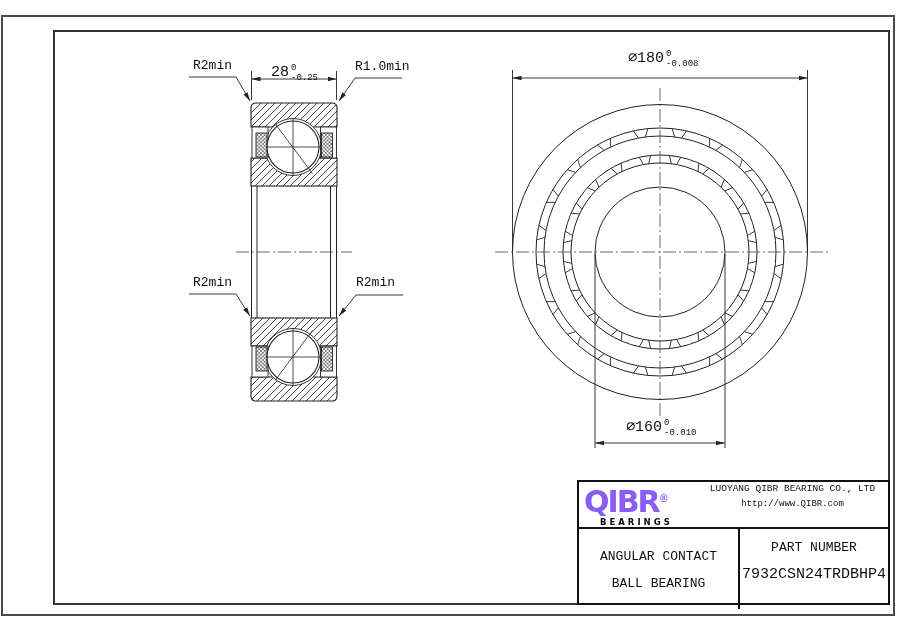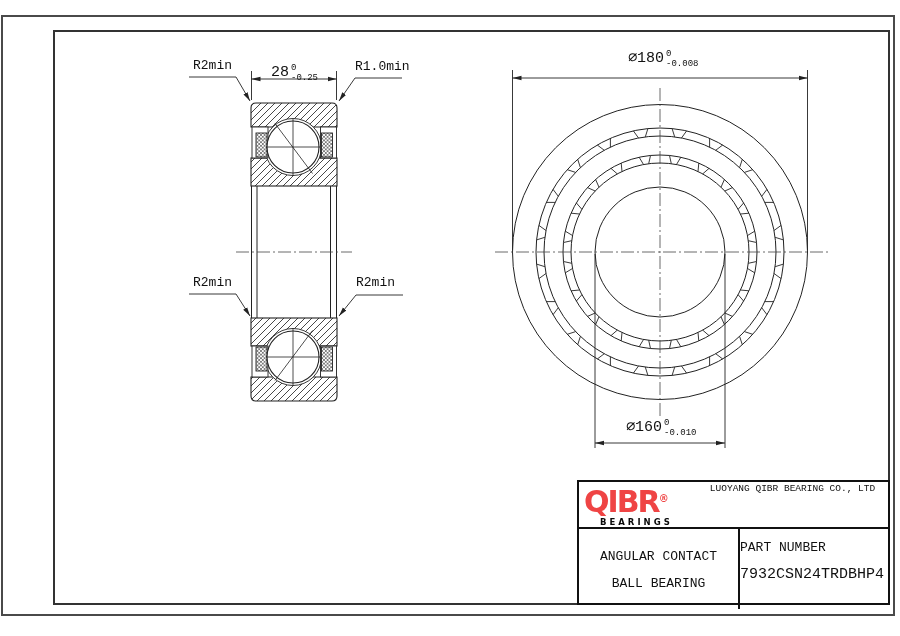--- a/index.html
+++ b/index.html
@@ -17,31 +17,31 @@
   .dv{font-size:15px;line-height:17px;}
   .tol{display:inline-flex;flex-direction:column;font-size:9px;line-height:10px;
        margin-left:2px;margin-top:-1px;}
 
   
   .titleblock{position:absolute;left:577px;top:480px;width:313px;height:125px;
               border:2px solid #111;box-sizing:border-box;background:#fff;}
   .tb-top{display:flex;height:47px;border-bottom:2px solid #111;box-sizing:border-box;}
   .tb-logo{width:118px;padding:3px 0 0 5px;box-sizing:border-box;}
   .logo-main{font-family:"DejaVu Sans","Liberation Sans",sans-serif;font-weight:900;
-             font-size:30px;line-height:28px;letter-spacing:-2px;color:#ef4444;}
+             font-size:30px;line-height:28px;letter-spacing:-2px;color:#8b5cf6;}
   .logo-main sup{font-size:10px;letter-spacing:0;vertical-align:10px;font-weight:700;}
   .logo-sub{font-family:"DejaVu Sans","Liberation Sans",sans-serif;font-weight:700;
             font-size:8.5px;letter-spacing:3px;margin:1px 0 0 16px;color:#0a0a0a;}
   .tb-company{flex:1;text-align:center;}
   .company-name{font-size:9.5px;line-height:13px;}
   .company-url{font-size:9px;line-height:12px;margin-top:3px;}
   .tb-bottom{display:flex;height:80px;}
   .tb-product{width:161px;border-right:2px solid #111;box-sizing:border-box;
               text-align:center;font-size:13px;padding-top:14px;line-height:27px;}
-  .tb-part{flex:1;text-align:left;padding-top:11px;}
+  .tb-part{flex:1;text-align:center;padding-top:11px;}
   .part-label{font-size:13px;line-height:15px;}
   .part-number{font-size:15px;line-height:17px;margin-top:11px;}
 </style>
 </head>
 <body>
 
 <div class="sheet">
 
   <div class="outer-border"></div>
   <div class="inner-frame"></div>
@@ -259,20 +259,21 @@
   </div>
 
   <div class="titleblock">
     <div class="tb-top">
       <div class="tb-logo">
         <div class="logo-main"><span>QIBR</span><sup>®</sup></div>
         <div class="logo-sub">BEARINGS</div>
       </div>
       <div class="tb-company">
         <div class="company-name">LUOYANG QIBR BEARING CO., LTD</div>
+        <div class="company-url">http://www.QIBR.com</div>
       </div>
     </div>
     <div class="tb-bottom">
       <div class="tb-product">
         <div>ANGULAR CONTACT</div>
         <div>BALL BEARING</div>
       </div>
       <div class="tb-part">
         <div class="part-label">PART NUMBER</div>
         <div class="part-number">7932CSN24TRDBHP4</div>

